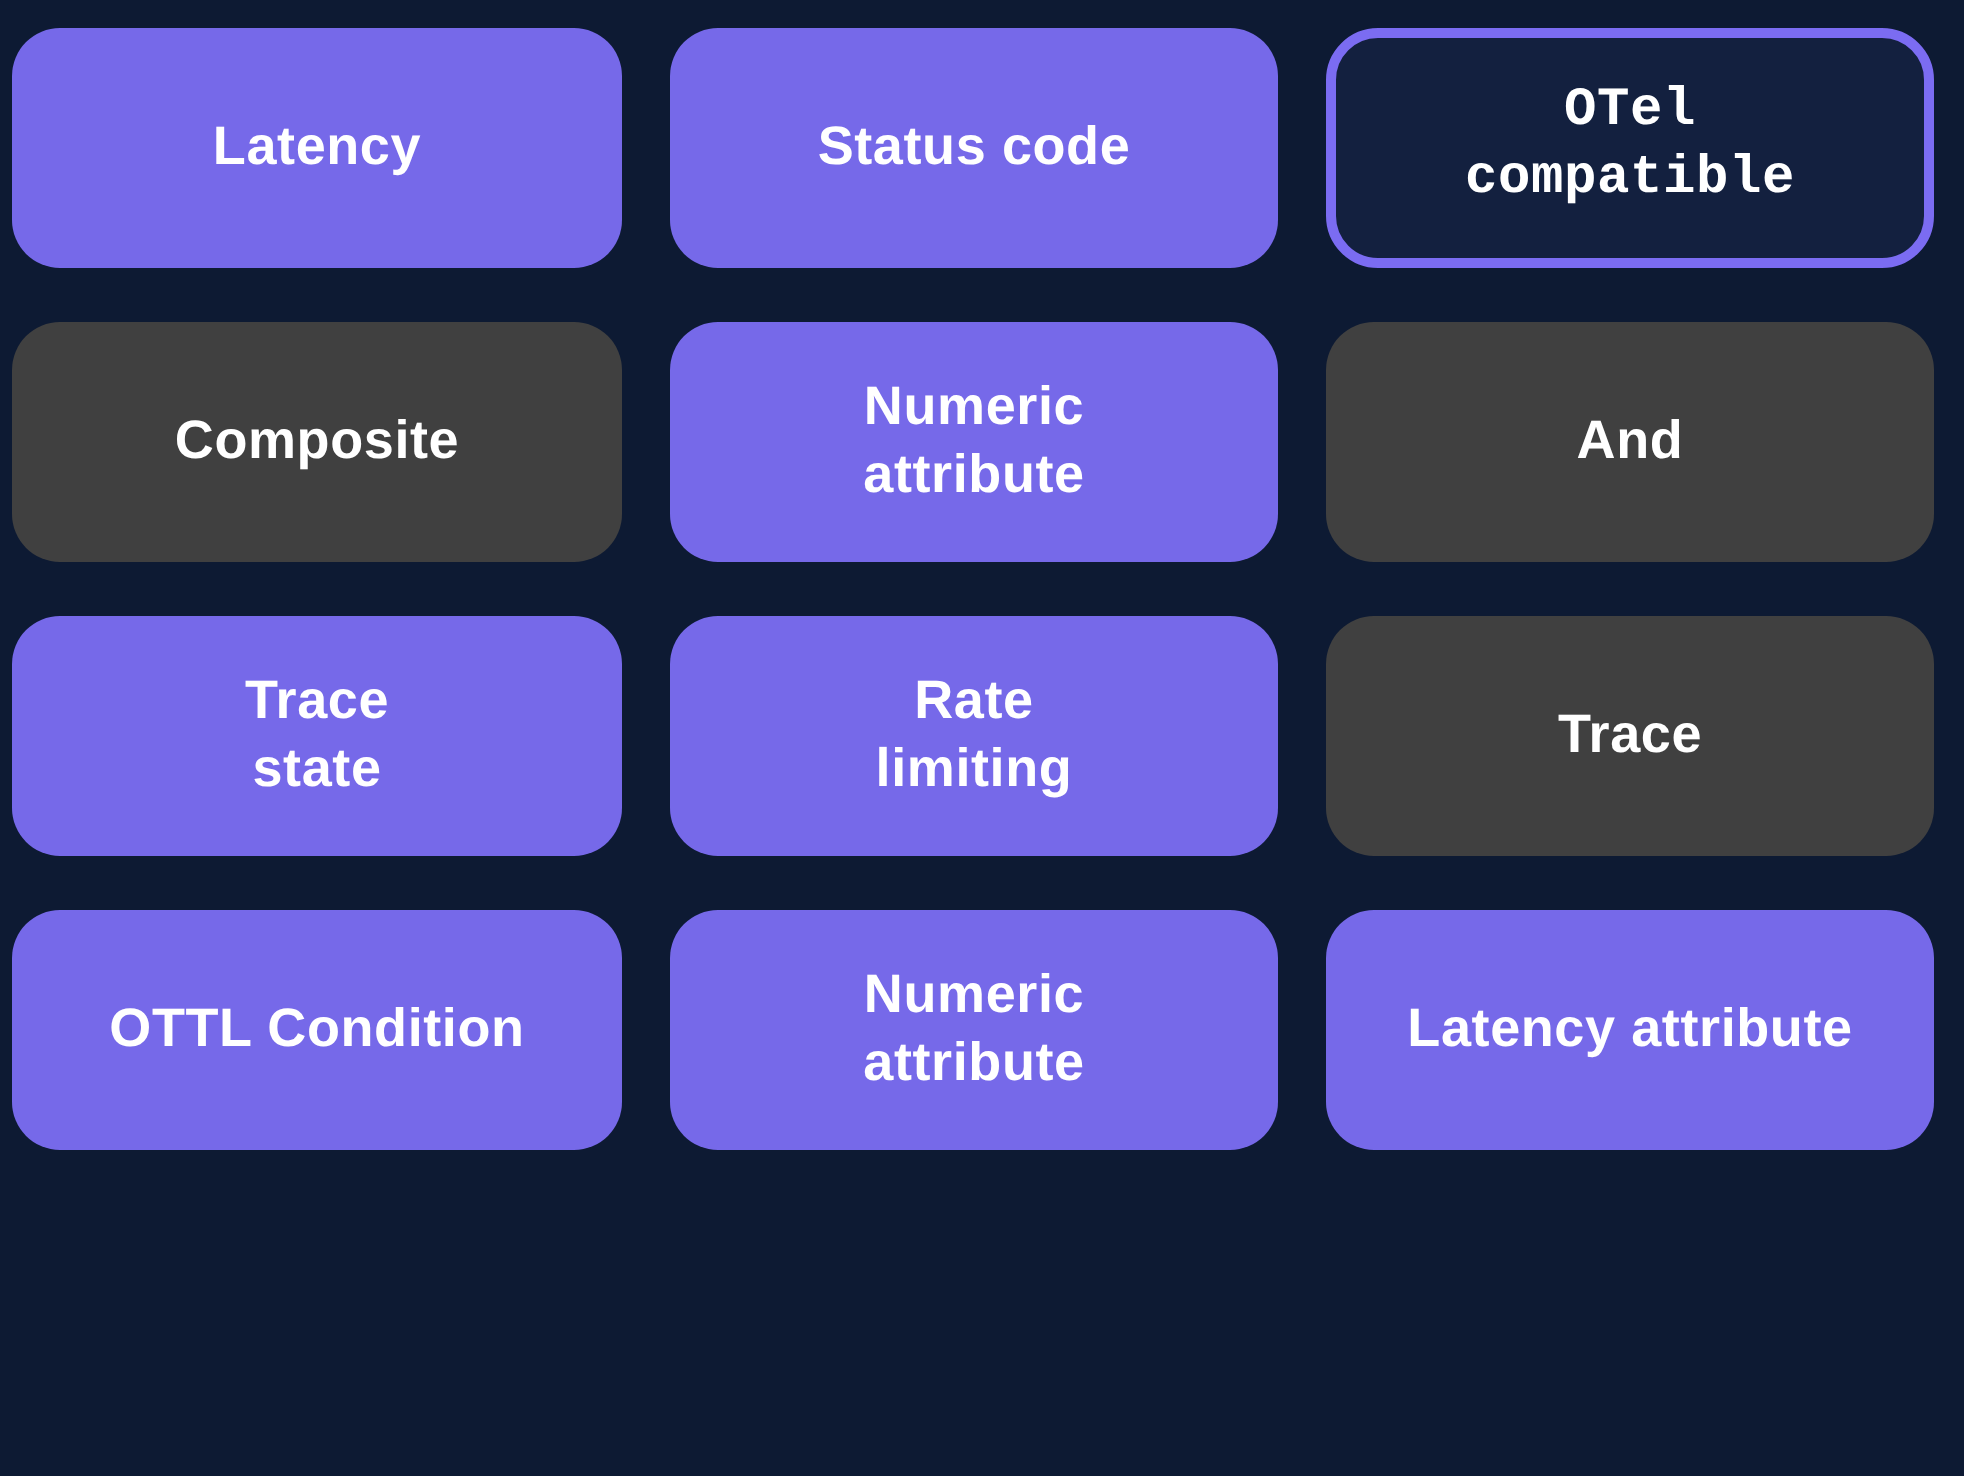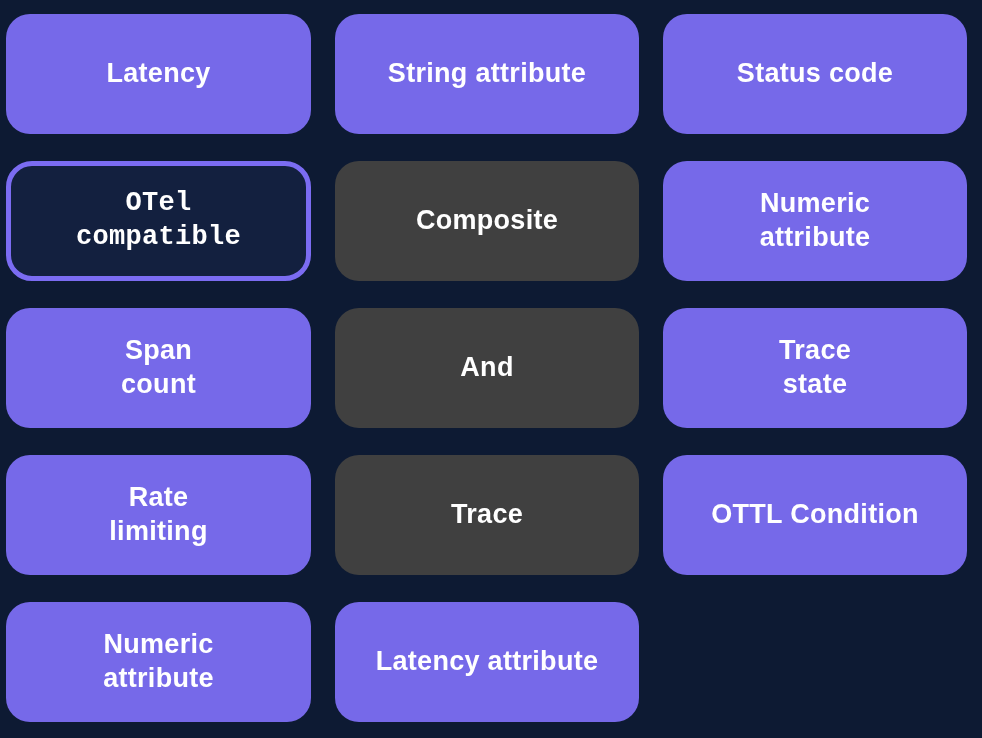--- a/index.html
+++ b/index.html
@@ -55,46 +55,39 @@
 </style>
 </head>
 <body>
 
 <div class="card-grid">
   <div class="card" data-variant="light">
     <span class="card-label">Latency</span>
   </div>
 
 
-  <div class="card" data-variant="light">
-    <span class="card-label">String attribute</span>
-  </div>
 
   <div class="card" data-variant="light">
     <span class="card-label">Status code</span>
   </div>
 
   <div class="card" data-variant="outlined">
     <span class="card-label">OTel
 compatible</span>
   </div>
 
   <div class="card" data-variant="vivid">
     <span class="card-label">Composite</span>
   </div>
 
   <div class="card" data-variant="light">
     <span class="card-label">Numeric
 attribute</span>
   </div>
 
-  <div class="card" data-variant="light">
-    <span class="card-label">Span
-count</span>
-  </div>
 
   <div class="card" data-variant="vivid">
     <span class="card-label">And</span>
   </div>
 
   <div class="card" data-variant="light">
     <span class="card-label">Trace
 state</span>
   </div>
 

